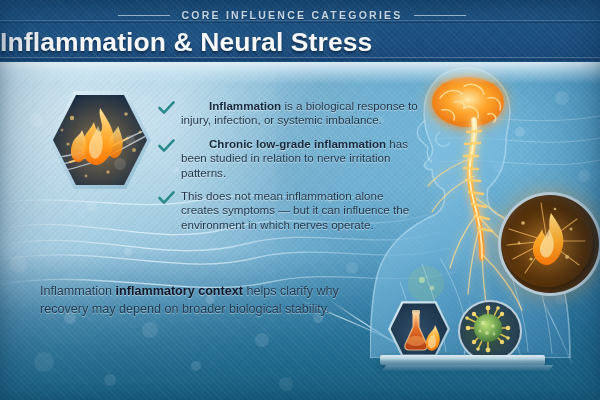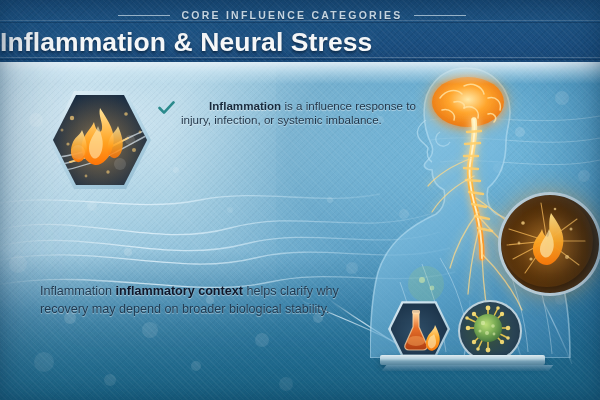--- a/index.html
+++ b/index.html
@@ -534,24 +534,40 @@
   <div class="hdr-fade"></div>
 
   <div class="bullets">
 
     <div class="bullet">
       <span class="check">
         <svg width="17" height="14" viewBox="0 0 17 14">
             <path d="M1.5,7 L6,11.6 L15.5,1.4" fill="none" stroke="currentColor" stroke-width="2.6" stroke-linecap="round" stroke-linejoin="round"></path>
           </svg>
       </span>
-      <span class="btext"><b>Inflammation</b><span> is a influence response to injury, infection, or systemic imbalance.</span></span>
+      <span class="btext"><b>Inflammation</b><span> is a biological response to injury, infection, or systemic imbalance.</span></span>
     </div>
 
 
-
+    <div class="bullet">
+      <span class="check">
+        <svg width="17" height="14" viewBox="0 0 17 14">
+            <path d="M1.5,7 L6,11.6 L15.5,1.4" fill="none" stroke="currentColor" stroke-width="2.6" stroke-linecap="round" stroke-linejoin="round"></path>
+          </svg>
+      </span>
+      <span class="btext"><b>Chronic low-grade inflammation</b><span> has been studied in relation to nerve irritation patterns.</span></span>
+    </div>
+
+    <div class="bullet">
+      <span class="check">
+        <svg width="17" height="14" viewBox="0 0 17 14">
+            <path d="M1.5,7 L6,11.6 L15.5,1.4" fill="none" stroke="currentColor" stroke-width="2.6" stroke-linecap="round" stroke-linejoin="round"></path>
+          </svg>
+      </span>
+      <span class="btext">This does not mean inflammation alone creates symptoms — but it can influence the environment in which nerves operate.</span>
+    </div>
 
   </div>
 
   <div class="closing"><span>Inflammation </span><b>inflammatory context</b><span> helps clarify why recovery may depend on broader biological stability.</span></div>
 
   <div class="vignette"></div>
 </div>
 
 </body></html>

